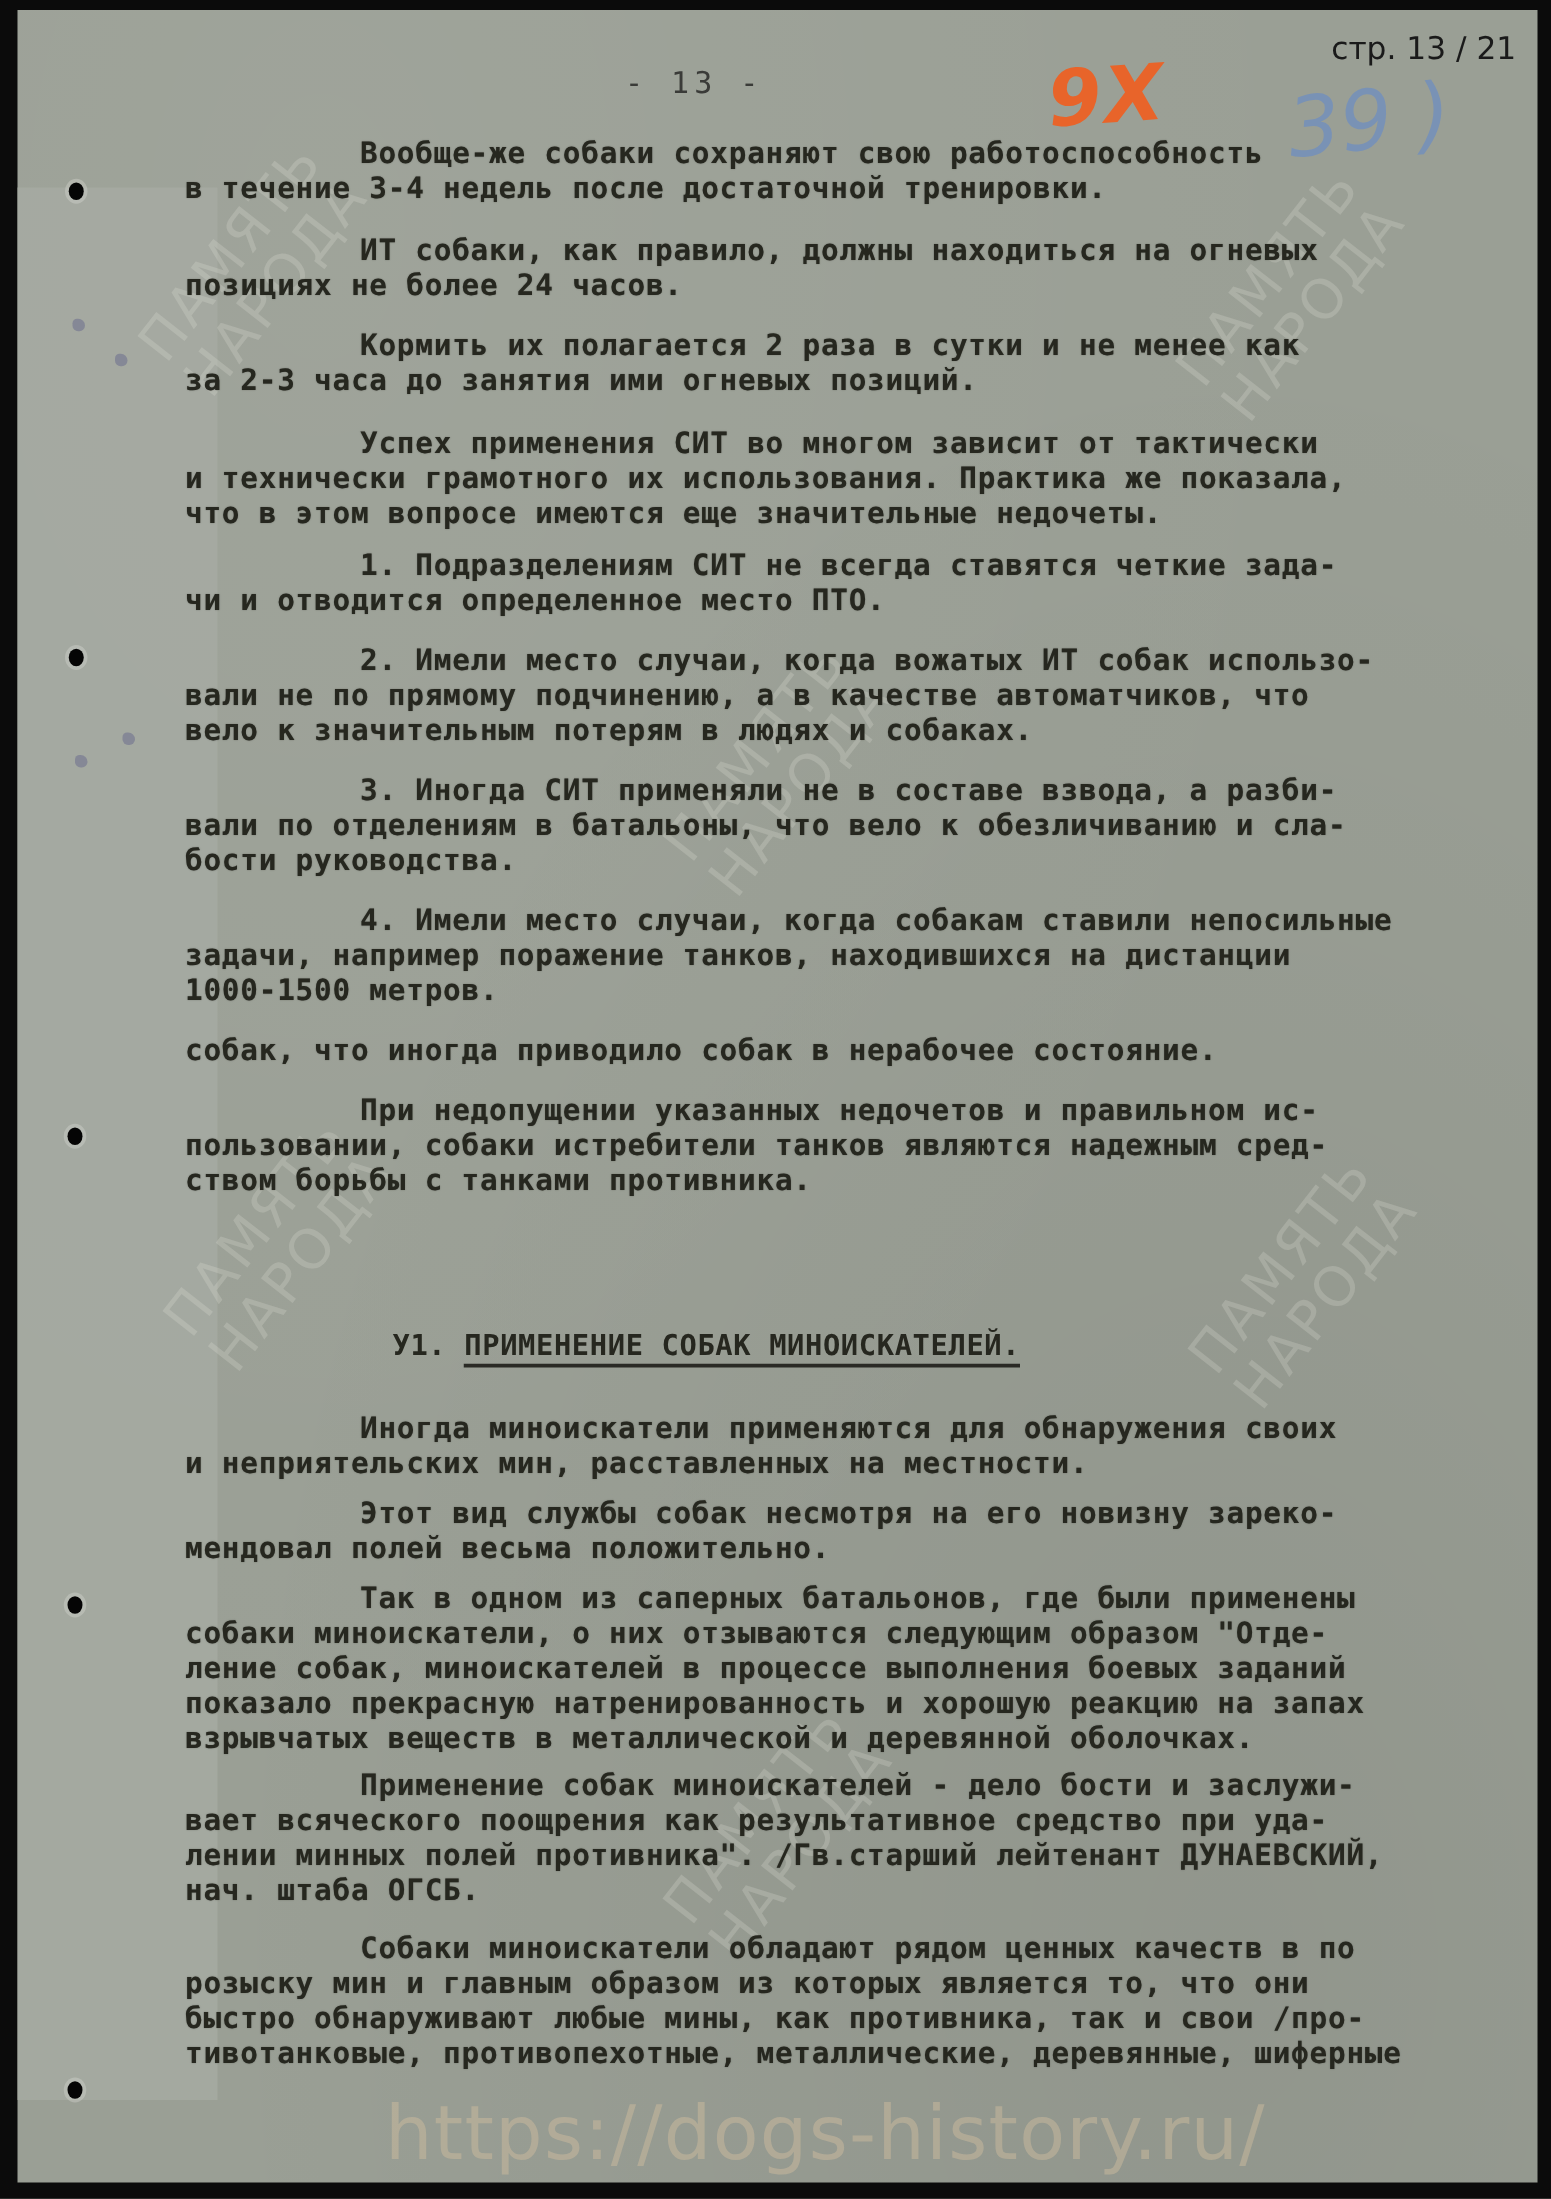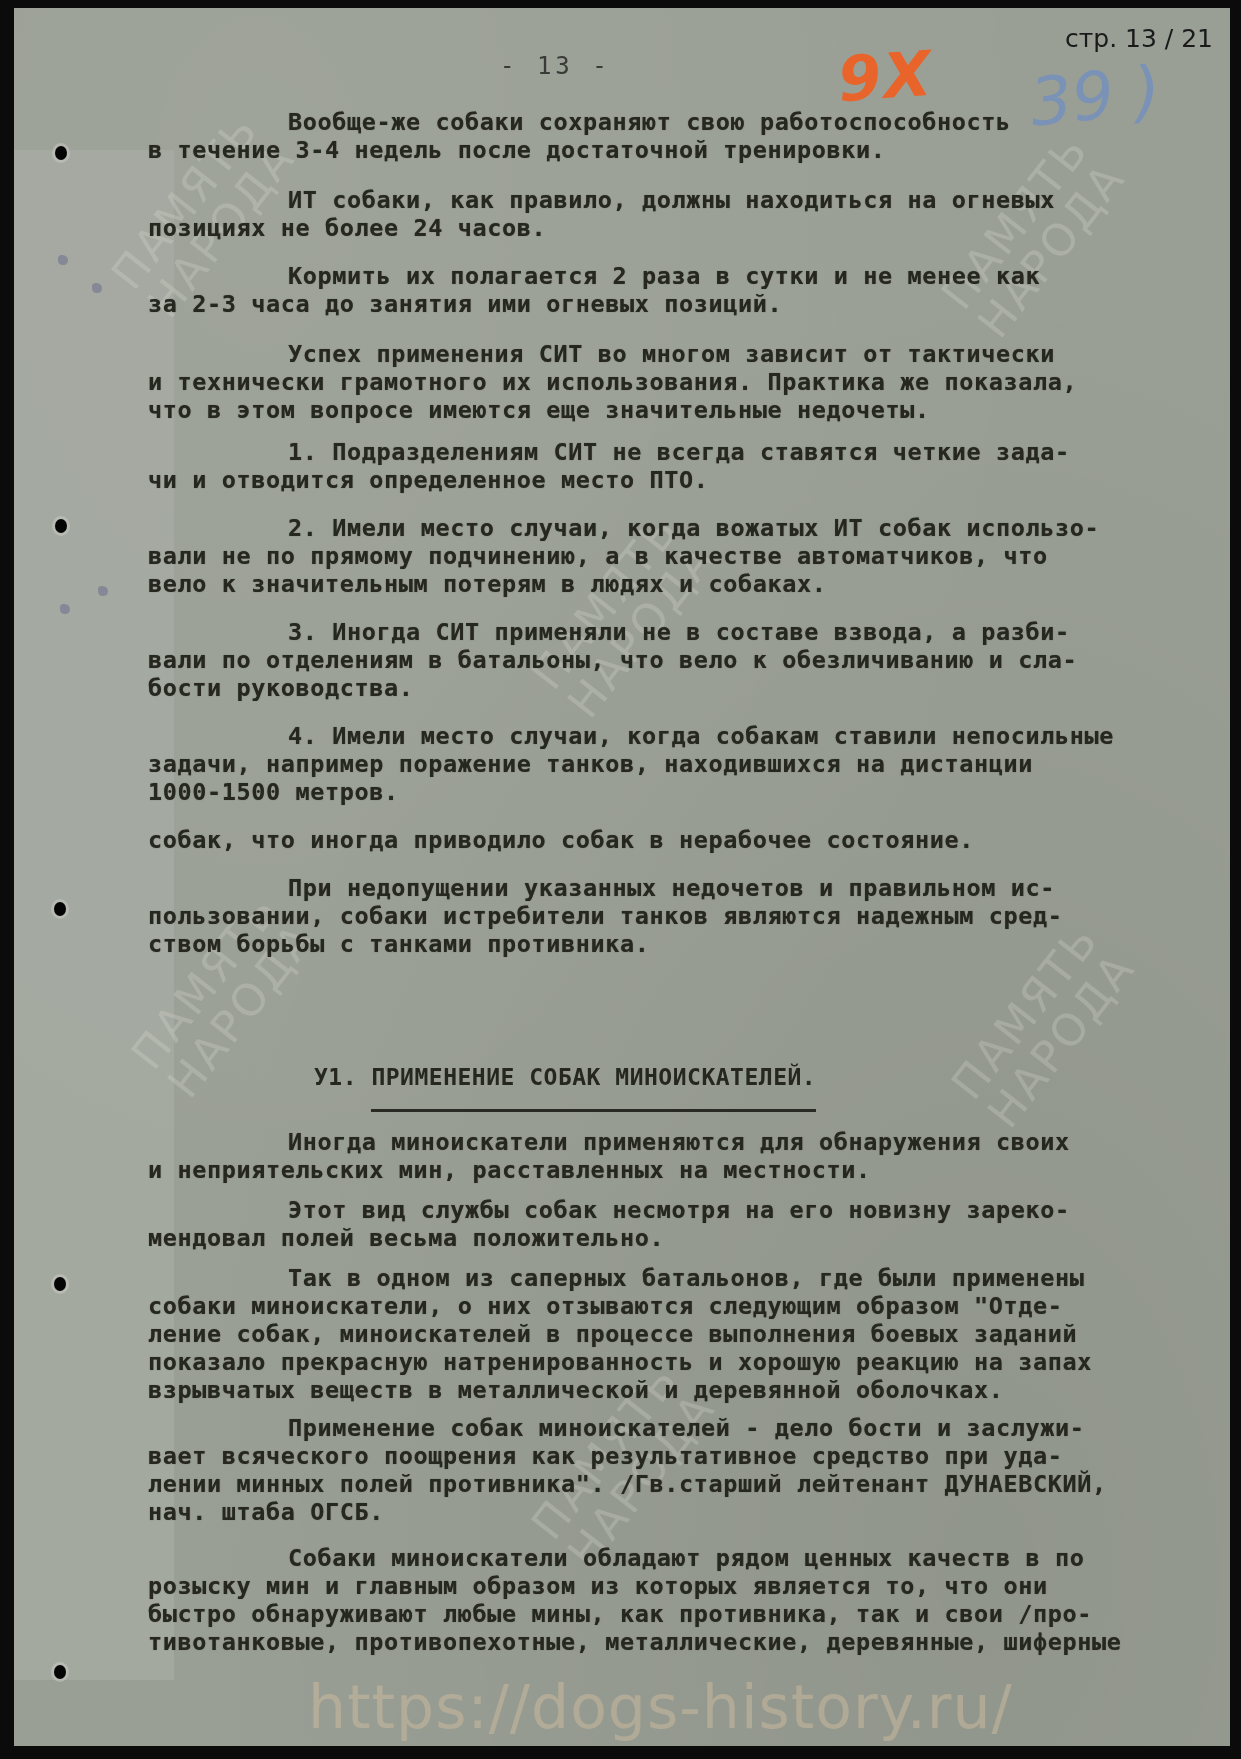--- a/index.html
+++ b/index.html
@@ -48,21 +48,21 @@
   .line {
     display: block; white-space: pre; font-size: 23.5px; line-height: 28px;
     font-weight: bold; letter-spacing: 0.6px; text-shadow: 0 0 1px rgba(30,30,25,0.5);
   }
   .indent { padding-left: 140px; }
 
   .section-heading {
     position: absolute; left: 314px; top: 1064px; font-size: 23px; font-weight: bold; color: #26271f;
     letter-spacing: 0.5px;
   }
-  .section-heading .ul { border-bottom: 3px solid #2a2a25; padding-bottom: 19px; }
+  .section-heading .ul { border-bottom: 3px solid #2a2a25; padding-bottom: 1px; }
 
   .wm {
     position: absolute; color: rgba(230,232,225,0.22);
     font-family: "DejaVu Sans", sans-serif; font-size: 44px; line-height: 46px;
     transform: rotate(-52deg); text-align: center; pointer-events: none; letter-spacing: 3px;
   }
   .url-wm {
     position: absolute; left: 308px; top: 1672px;
     font-family: "DejaVu Sans", sans-serif; font-size: 60px; color: rgba(210,190,160,0.45);
     letter-spacing: 1px;

